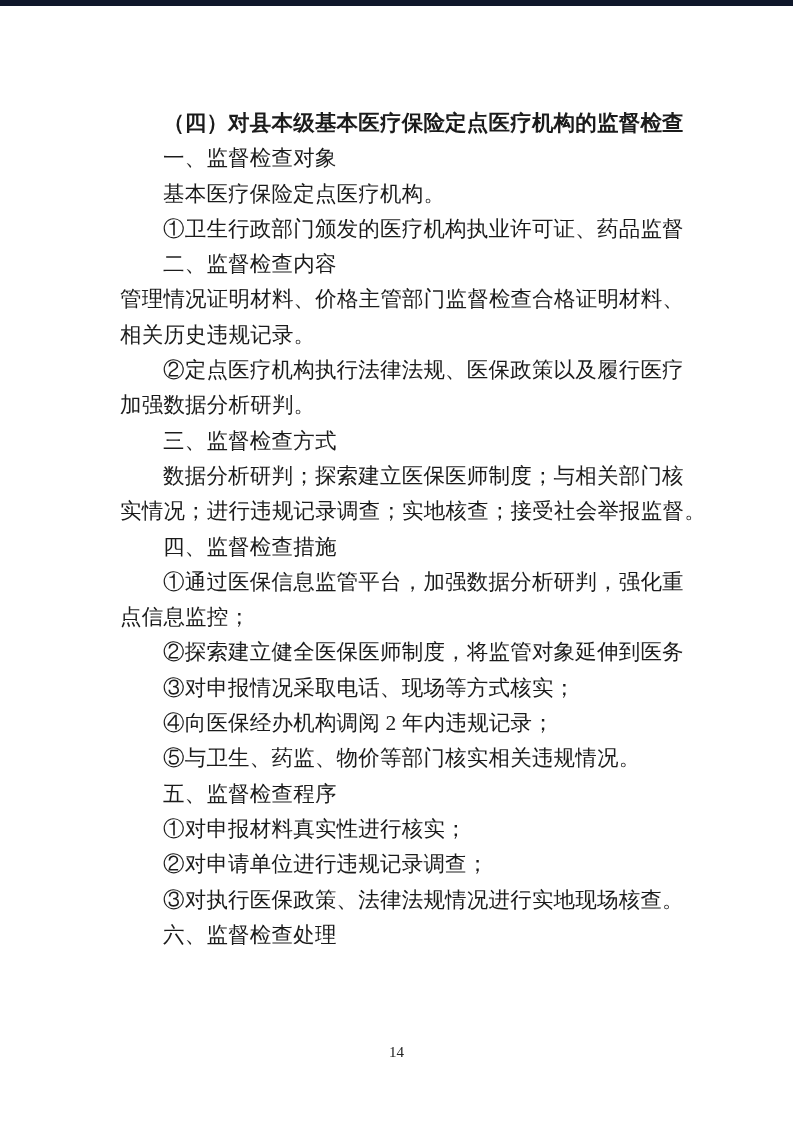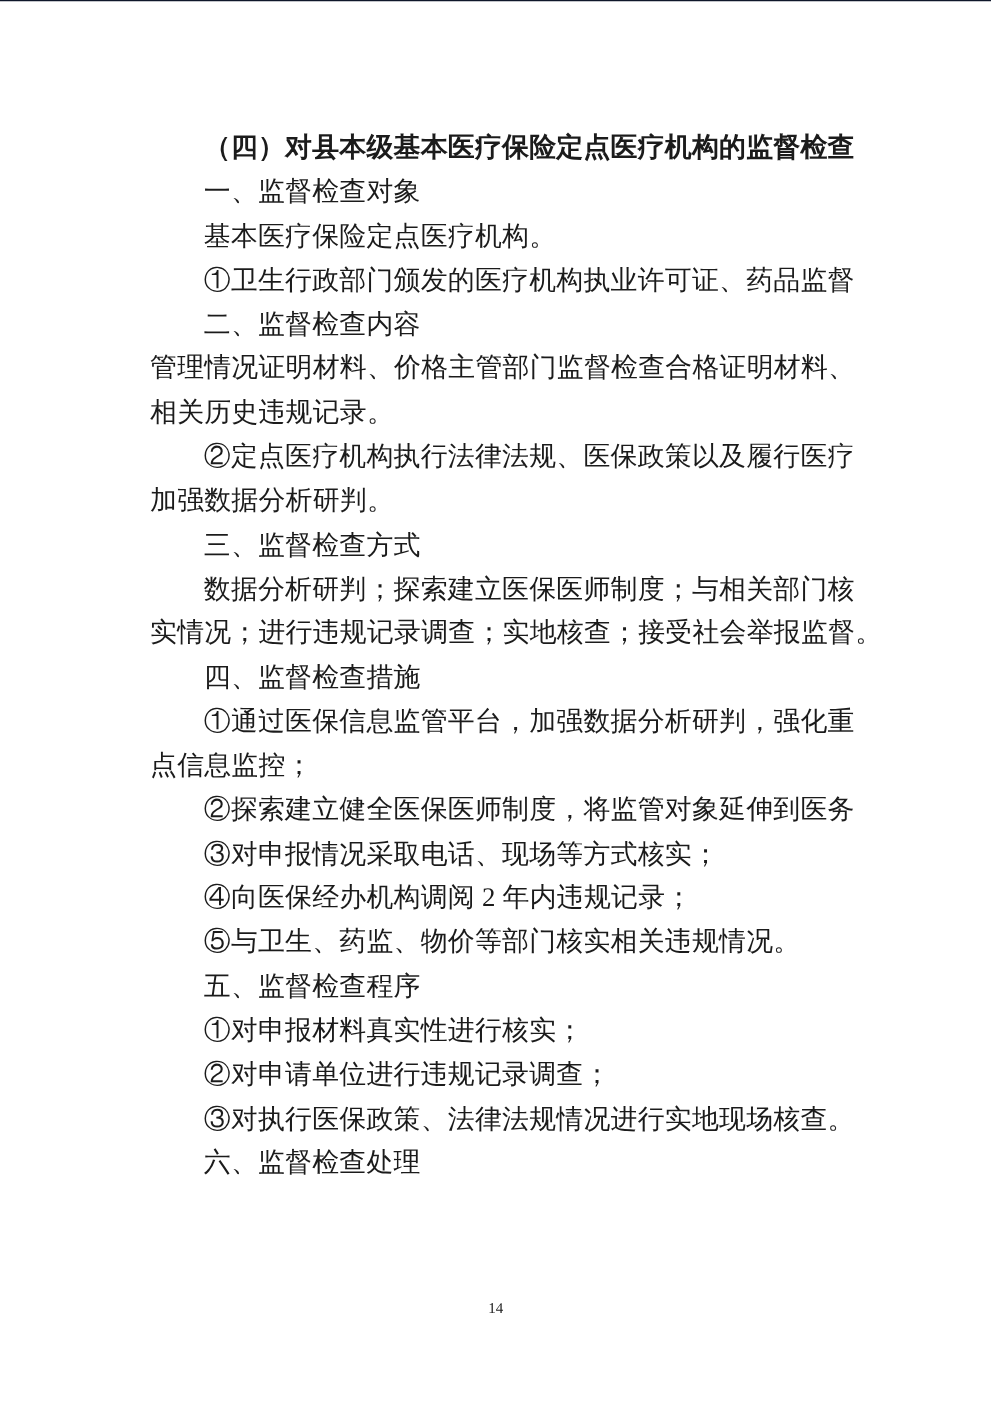--- a/index.html
+++ b/index.html
@@ -5,21 +5,21 @@
   html, body {
     margin: 0;
     padding: 0;
     background: #ffffff;
   }
   .page {
     position: relative;
     width: 793px;
     height: 1122px;
     background: #ffffff;
-    border-top: 1px solid #0f172a;
+    border-top: 6px solid #0f172a;
     overflow: hidden;
     box-sizing: border-box;
   }
   .content {
     position: absolute;
     left: 120px;
     top: 100px;
     width: 560px;
   }
   .line {
@@ -45,21 +45,21 @@
   .line.indent {
     text-indent: 43px;
   }
   .footer {
     position: absolute;
     top: 1038px;
     left: 0;
     width: 100%;
     text-align: center;
     font-family: "Liberation Serif", "DejaVu Serif", serif;
-    font-size: 12px;
+    font-size: 15px;
     color: #222222;
   }
 </style>
 </head>
 <body>
 
 <div class="page">
   <div class="content">
 
   <div class="line title indent">（四）对县本级基本医疗保险定点医疗机构的监督检查</div>

